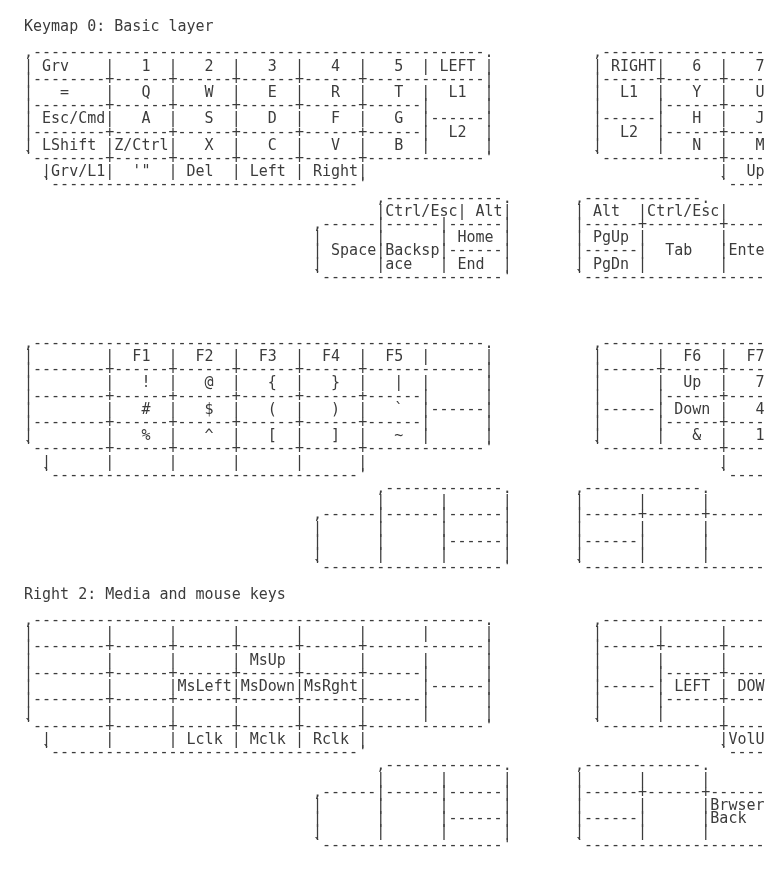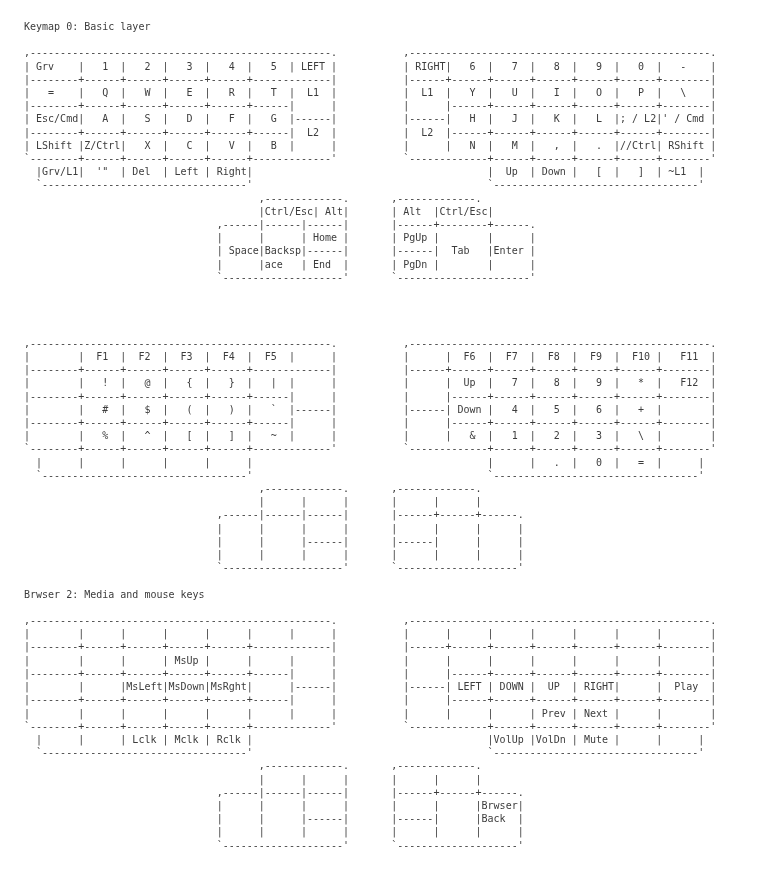--- a/index.html
+++ b/index.html
@@ -11,21 +11,21 @@
     width: 765px;
     height: 883px;
     overflow: hidden;
   }
   .doc {
     box-sizing: border-box;
     width: 765px;
     height: 883px;
     padding: 20px 0 0 24px;
     font-family: "DejaVu Sans Mono", "Liberation Mono", monospace;
-    font-size: 10px;
+    font-size: 15px;
     line-height: 13.2px;
     color: #3c3c3c;
   }
   .keymap-section { margin: 0; }
   .keymap-section.gap-large { margin-top: 52.8px; } 
   .keymap-section.gap-small { margin-top: 13.2px; } 
   .keymap-title {
     margin: 0 0 13.2px 0;   
     white-space: pre;
     font-weight: normal;
@@ -81,21 +81,21 @@
                                        ,-------------.       ,-------------.
                                        |      |      |       |      |      |
                                 ,------|------|------|       |------+------+------.
                                 |      |      |      |       |      |      |      |
                                 |      |      |------|       |------|      |      |
                                 |      |      |      |       |      |      |      |
                                 `--------------------'       `--------------------'</pre>
   </section>
 
   <section class="keymap-section gap-small">
-    <div class="keymap-title">Brwser 2: Media and mouse keys</div>
+    <div class="keymap-title">Right 2: Media and mouse keys</div>
     <pre class="keymap-art">,--------------------------------------------------.           ,--------------------------------------------------.
 |        |      |      |      |      |      |      |           |      |      |      |      |      |      |        |
 |--------+------+------+------+------+-------------|           |------+------+------+------+------+------+--------|
 |        |      |      | MsUp |      |      |      |           |      |      |      |      |      |      |        |
 |--------+------+------+------+------+------|      |           |      |------+------+------+------+------+--------|
 |        |      |MsLeft|MsDown|MsRght|      |------|           |------| LEFT | DOWN |  UP  | RIGHT|      |  Play  |
 |--------+------+------+------+------+------|      |           |      |------+------+------+------+------+--------|
 |        |      |      |      |      |      |      |           |      |      |      | Prev | Next |      |        |
 `--------+------+------+------+------+-------------'           `-------------+------+------+------+------+--------'
   |      |      | Lclk | Mclk | Rclk |                                       |VolUp |VolDn | Mute |      |      |

